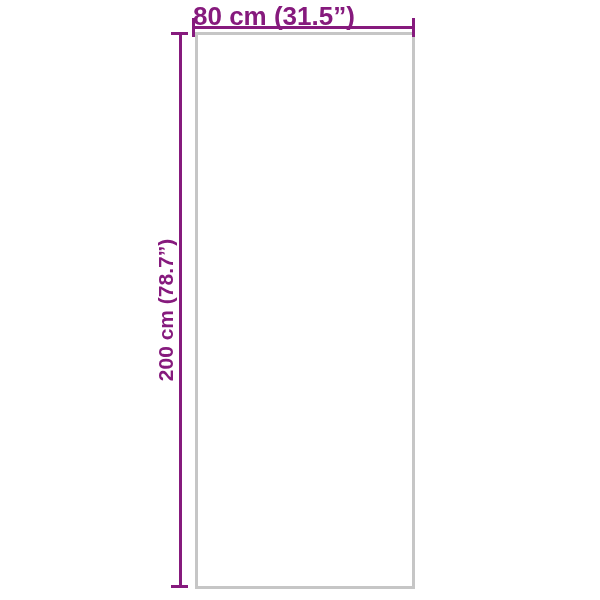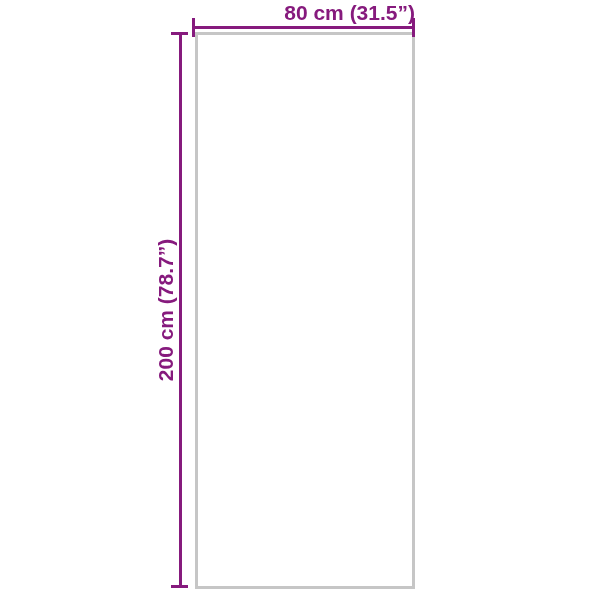--- a/index.html
+++ b/index.html
@@ -29,22 +29,22 @@
 
   
   .w-line  { left: 193px; top: 26px; width: 222px; height: 3px; }
   .w-tick-l{ left: 192px; top: 18px; width: 3px;  height: 19px; }
   .w-tick-r{ left: 412px; top: 18px; width: 3px;  height: 19px; }
   .w-label {
     position: absolute;
     left: 193px;
     top: 1px;
     width: 222px;
-    text-align: right;
-    font-size: 21px;
+    text-align: left;
+    font-size: 26px;
     font-weight: bold;
     color: #861a7d;
     white-space: nowrap;
     letter-spacing: 0px;
   }
 
   
   .h-line  { left: 179px; top: 33px;  width: 3px;  height: 555px; }
   .h-tick-t{ left: 171px; top: 32px;  width: 17px; height: 3px; }
   .h-tick-b{ left: 171px; top: 585px; width: 17px; height: 3px; }

